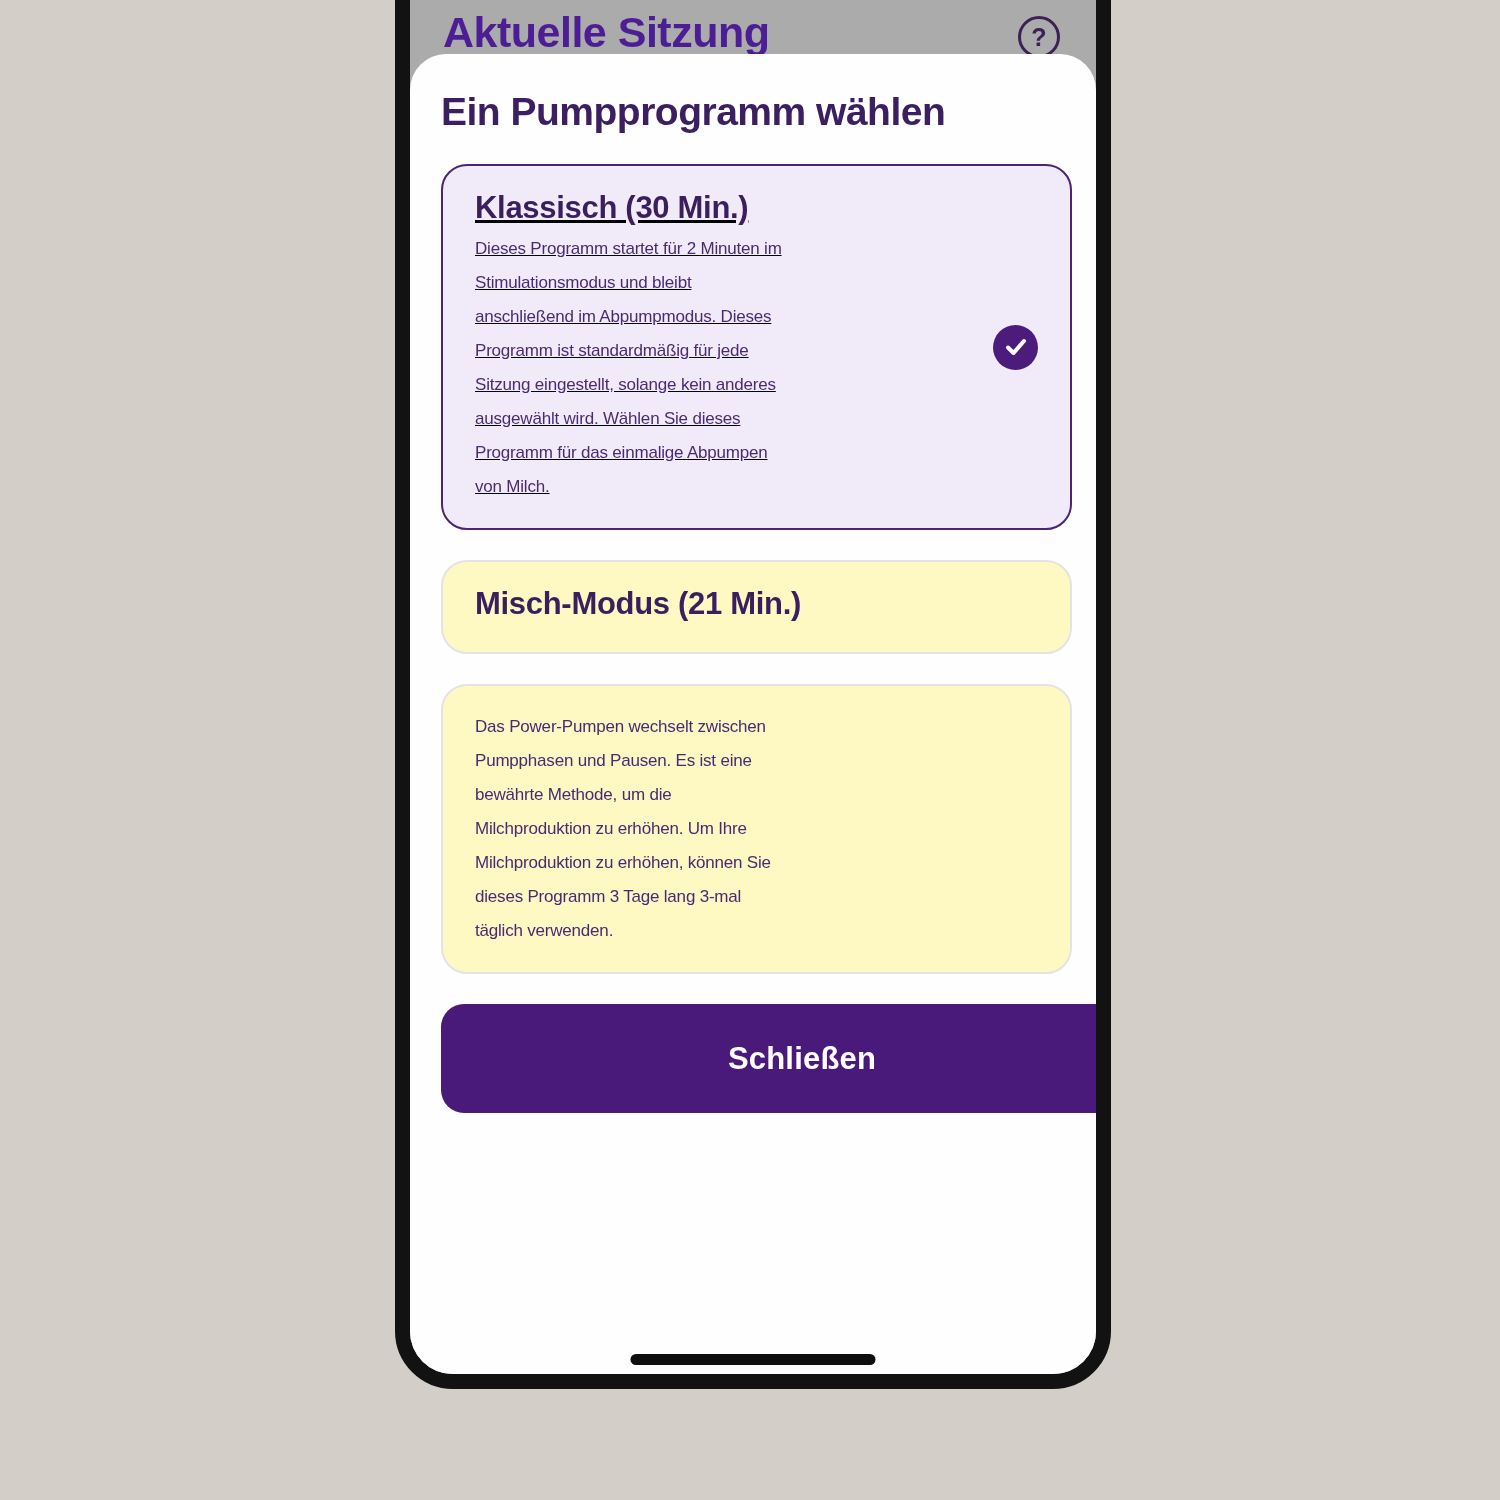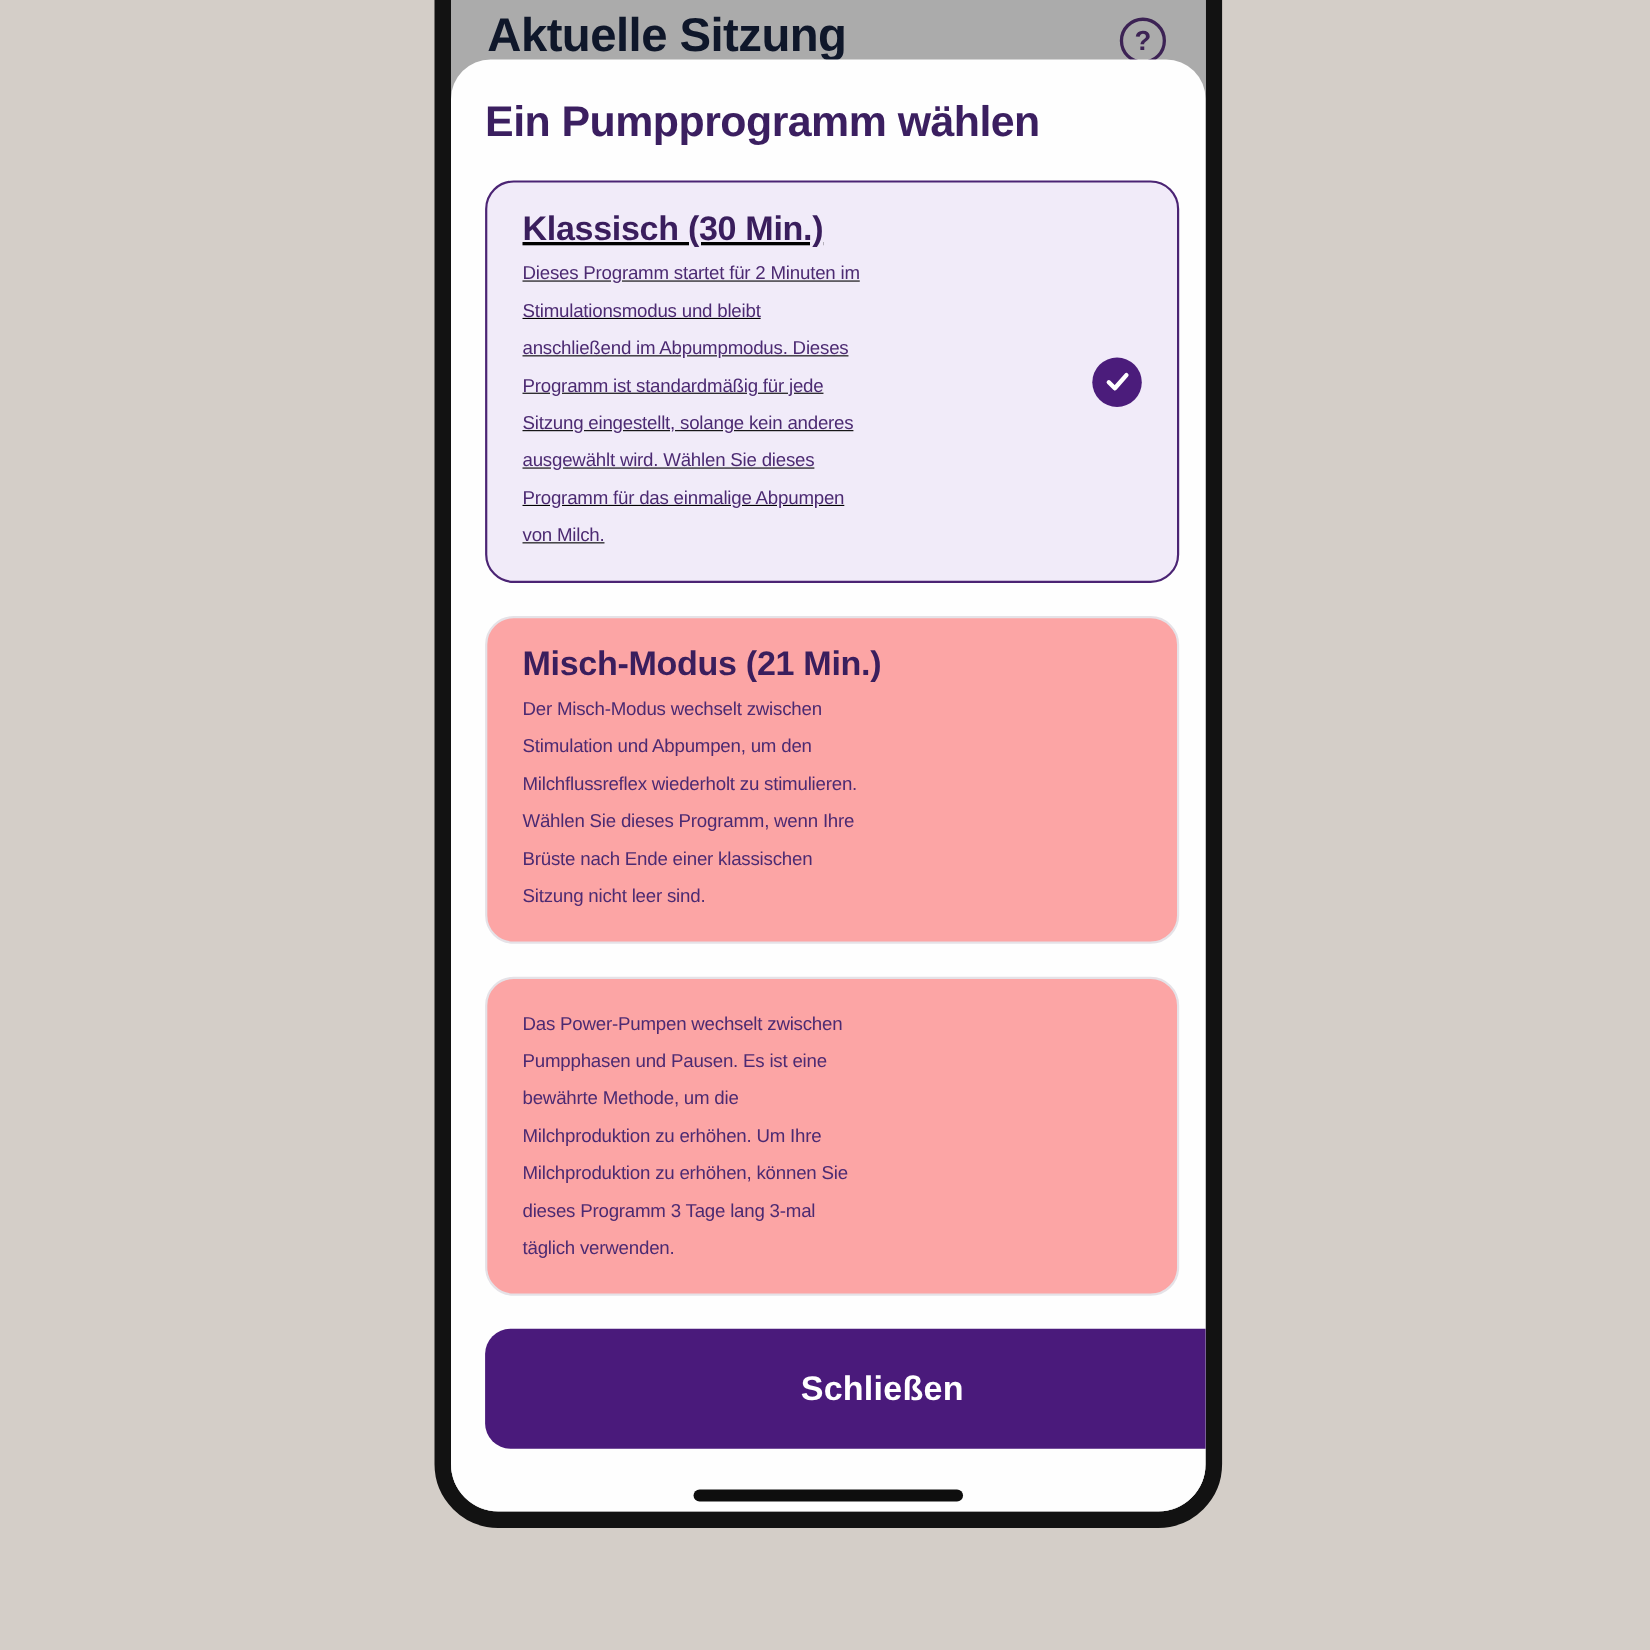--- a/index.html
+++ b/index.html
@@ -38,21 +38,21 @@
     display: flex;
     justify-content: space-between;
     align-items: flex-end;
     padding: 0 36px 36px 33px;
     flex: none;
   }
   .app-header-title {
     font-size: 43px;
     font-weight: bold;
     line-height: 1;
-    color: #0f172a;
+    color: #4c1d95;
     letter-spacing: -0.5px;
   }
   .help-icon {
     width: 42px;
     height: 42px;
     border: 3px solid #3c2254;
     border-radius: 50%;
     color: #3c2254;
     font-size: 25px;
     font-weight: bold;
@@ -78,21 +78,21 @@
     line-height: 44px;
     color: #3b1f60;
     letter-spacing: -0.5px;
     margin-bottom: 30px;
   }
 
   
   .card {
     border: 2px solid #e5e2e7;
     border-radius: 26px;
-    background: #fca5a5;
+    background: #fef9c3;
     padding: 24px 32px;
     margin-bottom: 30px;
     display: flex;
     align-items: center;
     cursor: pointer;
   }
   .card.selected {
     background: #f1ebf9;
     border-color: #4b2474;
     text-decoration: underline;
@@ -186,26 +186,20 @@
         <span class="check-badge">
           <svg width="26" height="26" viewBox="0 0 26 26">
             <polyline points="5,13.5 10.5,19 21,7" fill="none" stroke="#ffffff" stroke-width="4" stroke-linecap="round" stroke-linejoin="round"></polyline>
           </svg>
         </span>
       </div>
 
       <div class="card">
         <div class="card-text">
           <div class="card-title">Misch-Modus (21 Min.)</div>
-          <div class="card-desc">Der Misch-Modus wechselt zwischen
-Stimulation und Abpumpen, um den
-Milchflussreflex wiederholt zu stimulieren.
-Wählen Sie dieses Programm, wenn Ihre
-Brüste nach Ende einer klassischen
-Sitzung nicht leer sind.</div>
         </div>
       </div>
 
       <div class="card">
         <div class="card-text">
           <div class="card-desc">Das Power-Pumpen wechselt zwischen
 Pumpphasen und Pausen. Es ist eine
 bewährte Methode, um die
 Milchproduktion zu erhöhen. Um Ihre
 Milchproduktion zu erhöhen, können Sie

